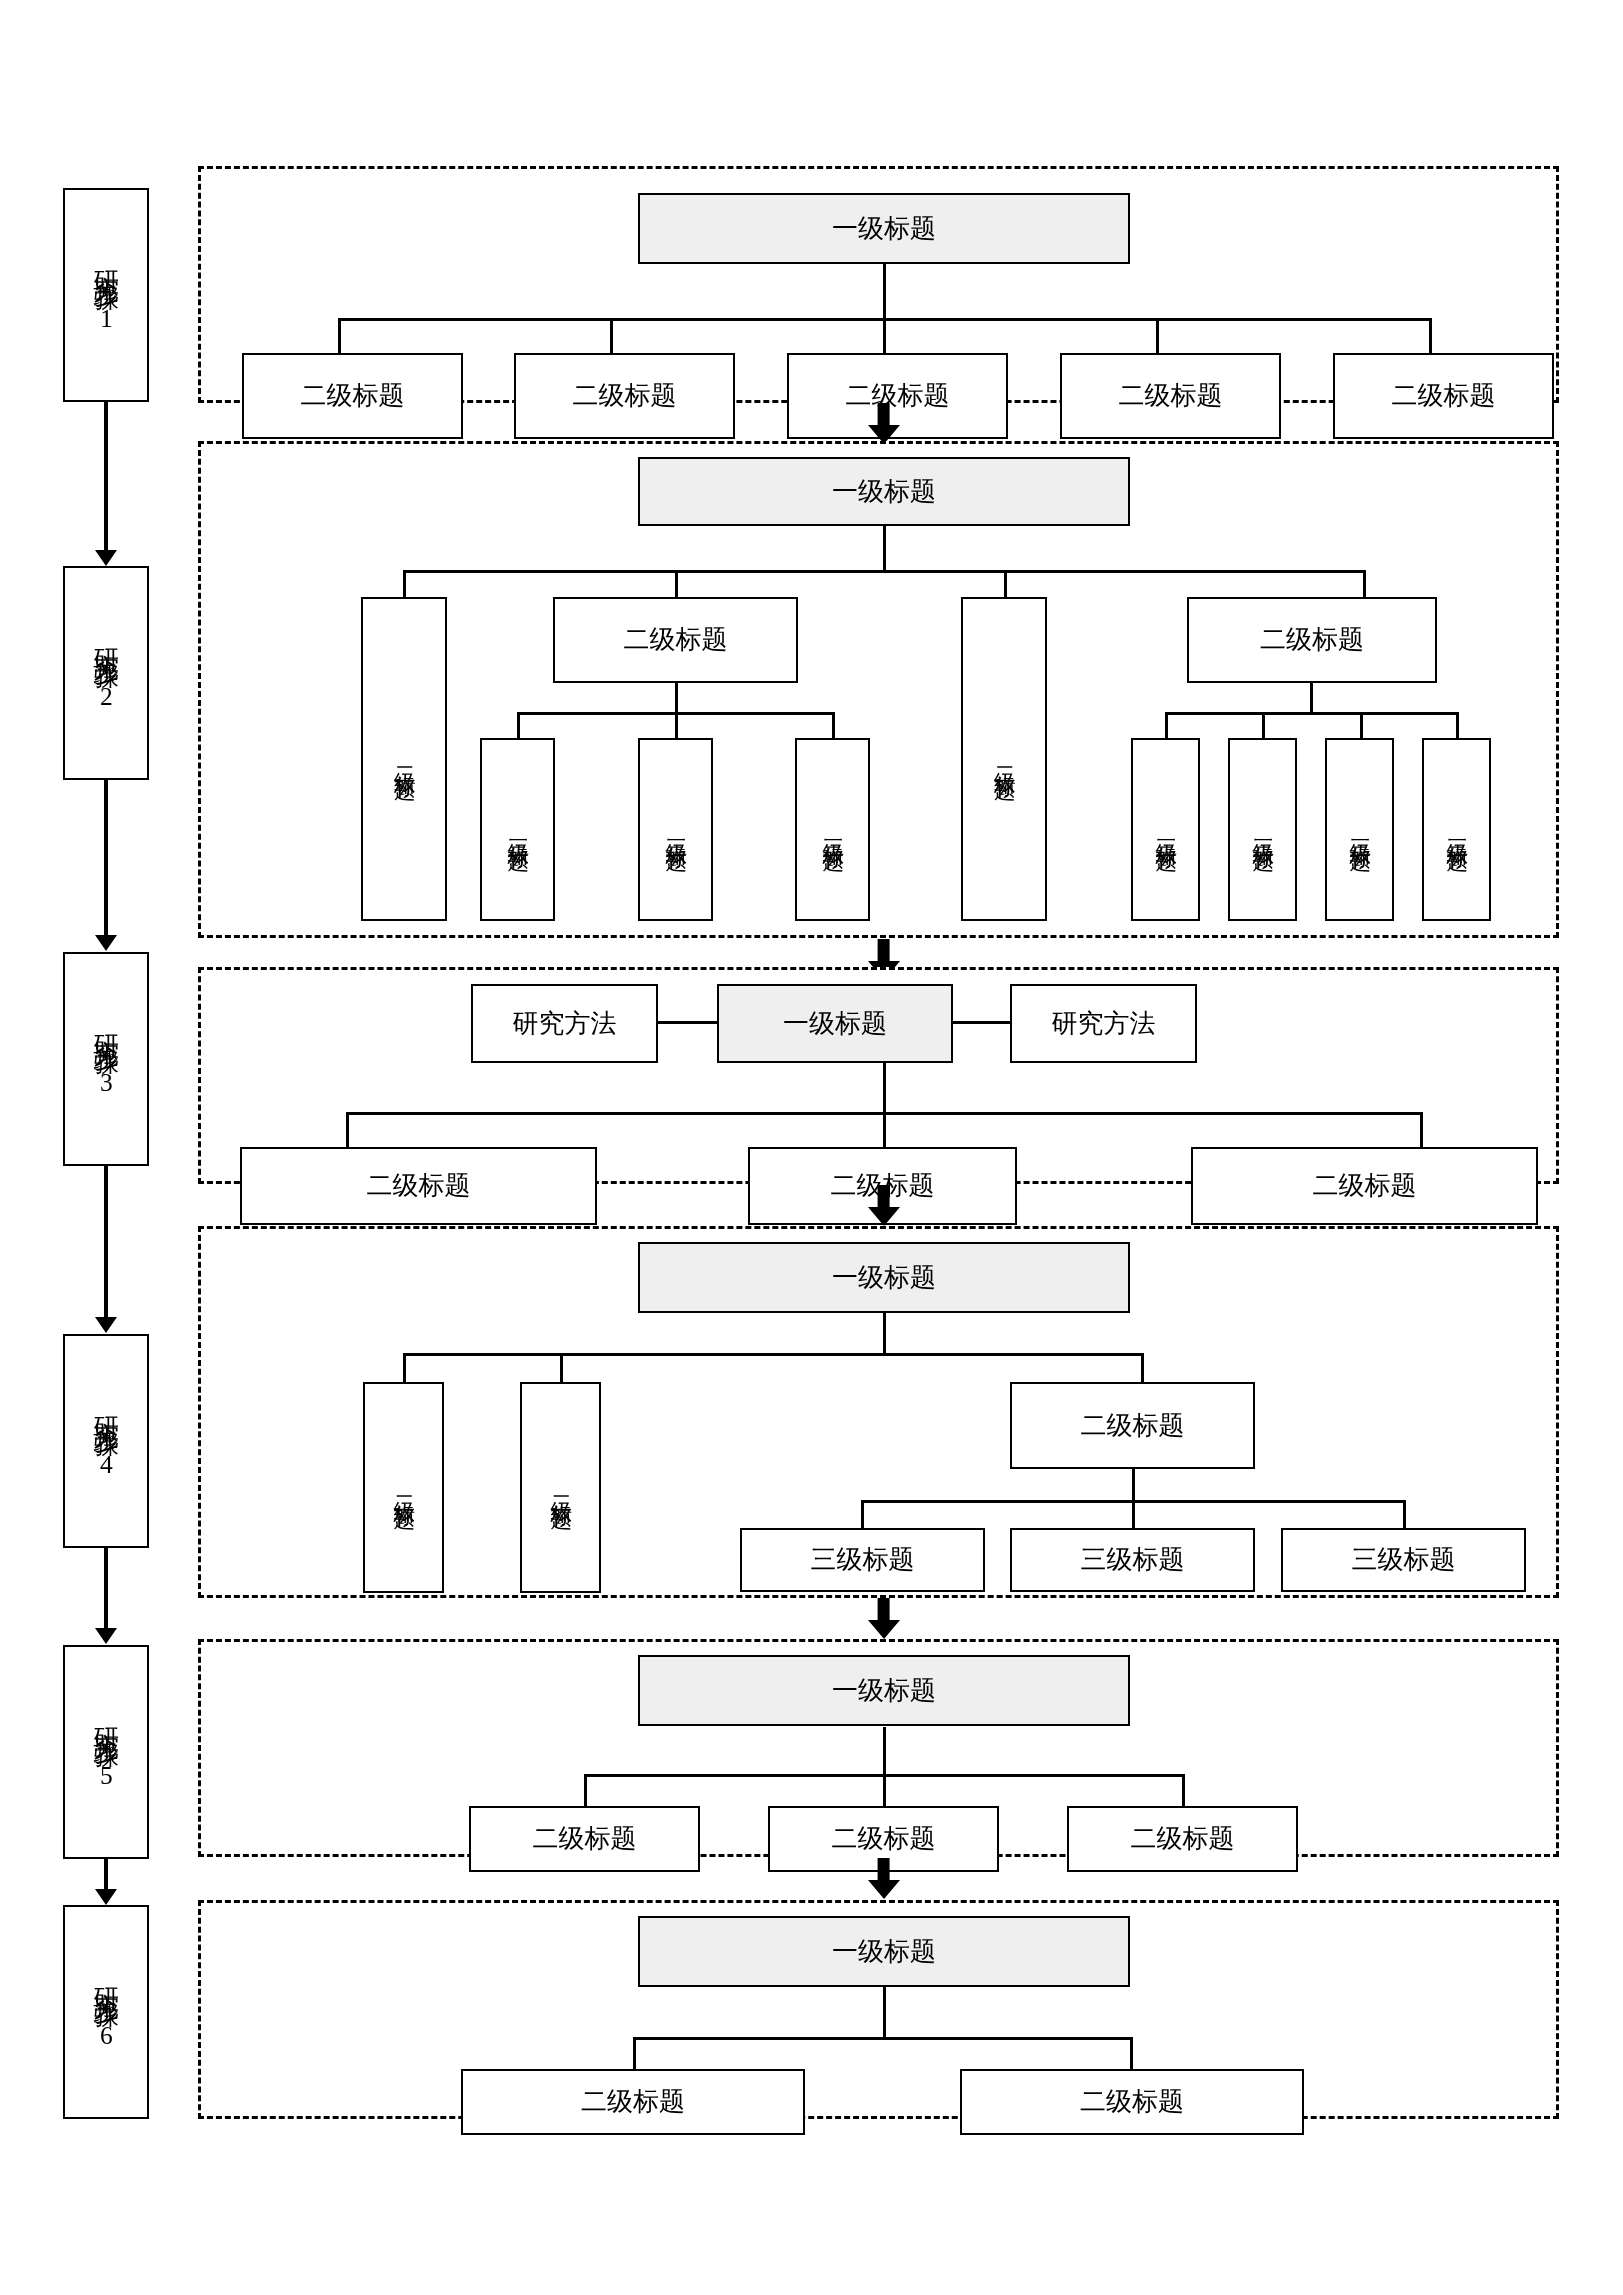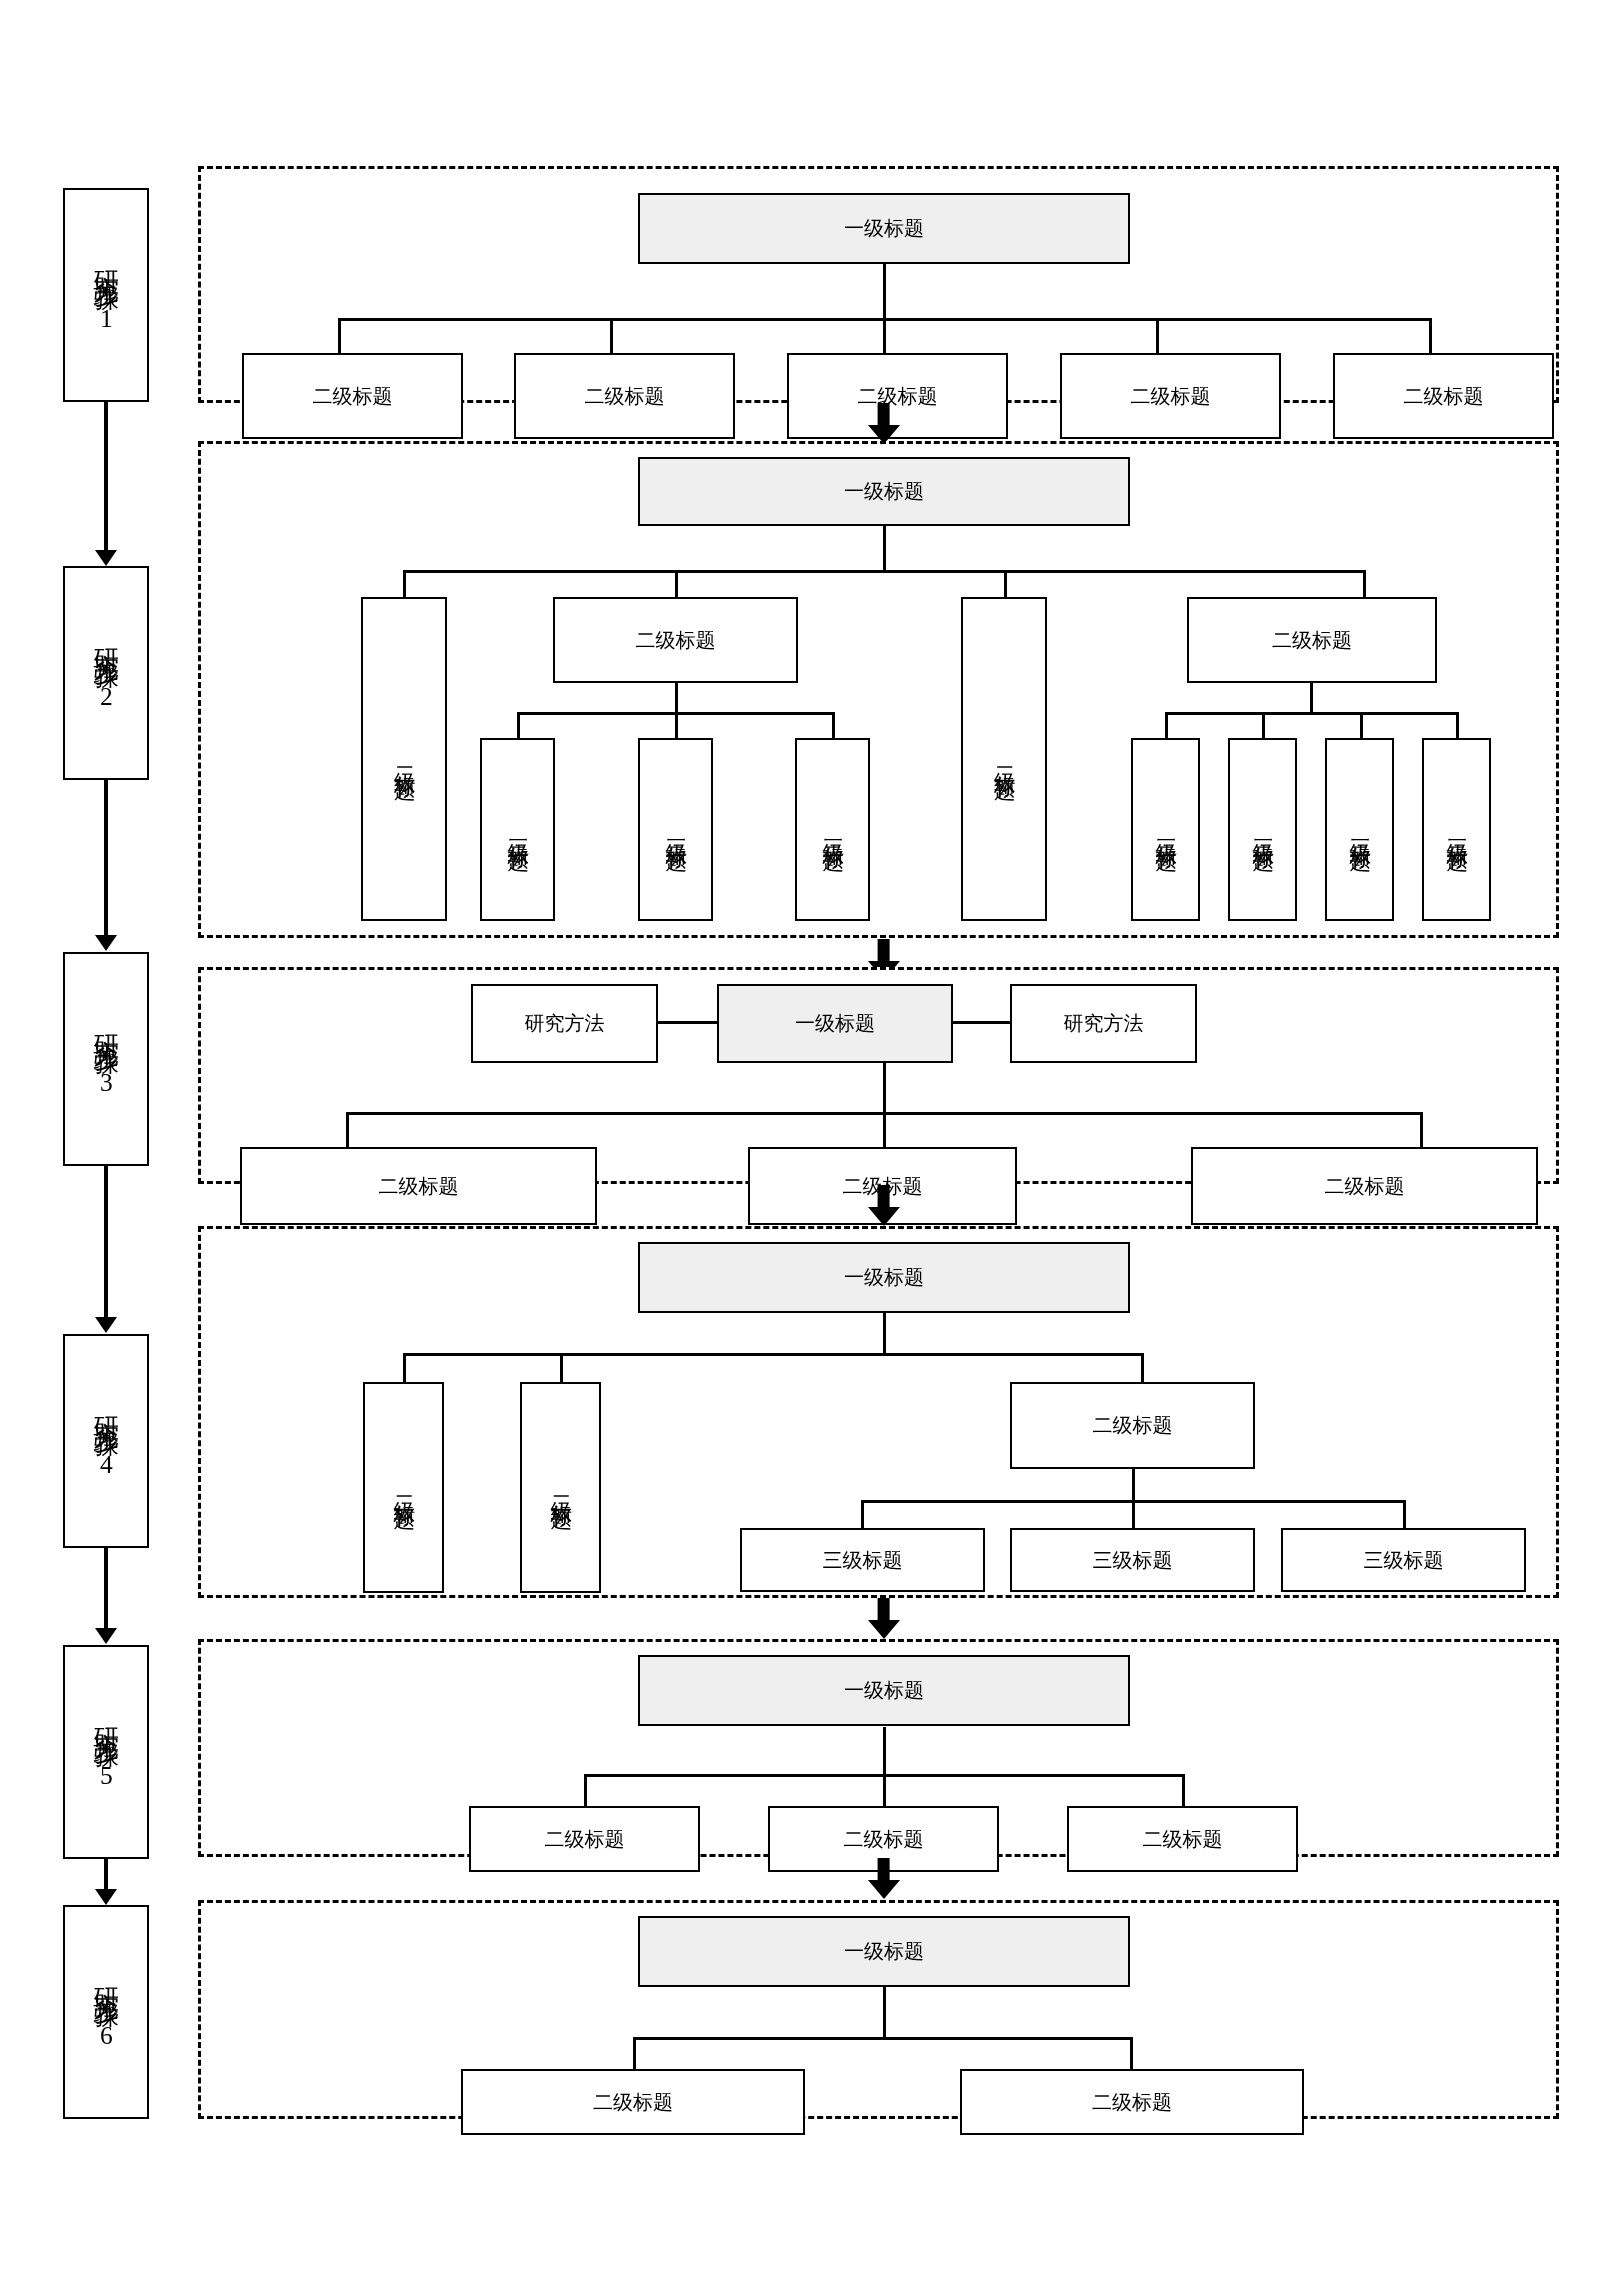--- a/index.html
+++ b/index.html
@@ -58,21 +58,21 @@
   .node{
     position:absolute;
     border:2.5px solid #000;
     background:#fff;
     box-sizing:border-box;
     display:flex;align-items:center;justify-content:center;
     text-align:center;
     color:#000;
   }
   .node.root{background:#efefef;border-width:2.9px;}
-  .node .t{font-size:20px;line-height:1.15;white-space:nowrap;}
+  .node .t{font-size:26px;line-height:1.15;white-space:nowrap;}
   .node.vert .t{
     writing-mode:vertical-rl;text-orientation:upright;
     letter-spacing:3.9px;font-size:21.6px;
   }
 
   
   .hline{position:absolute;background:#000;height:2.9px;}
   .vline{position:absolute;background:#000;width:2.5px;}
 </style>
 </head>

